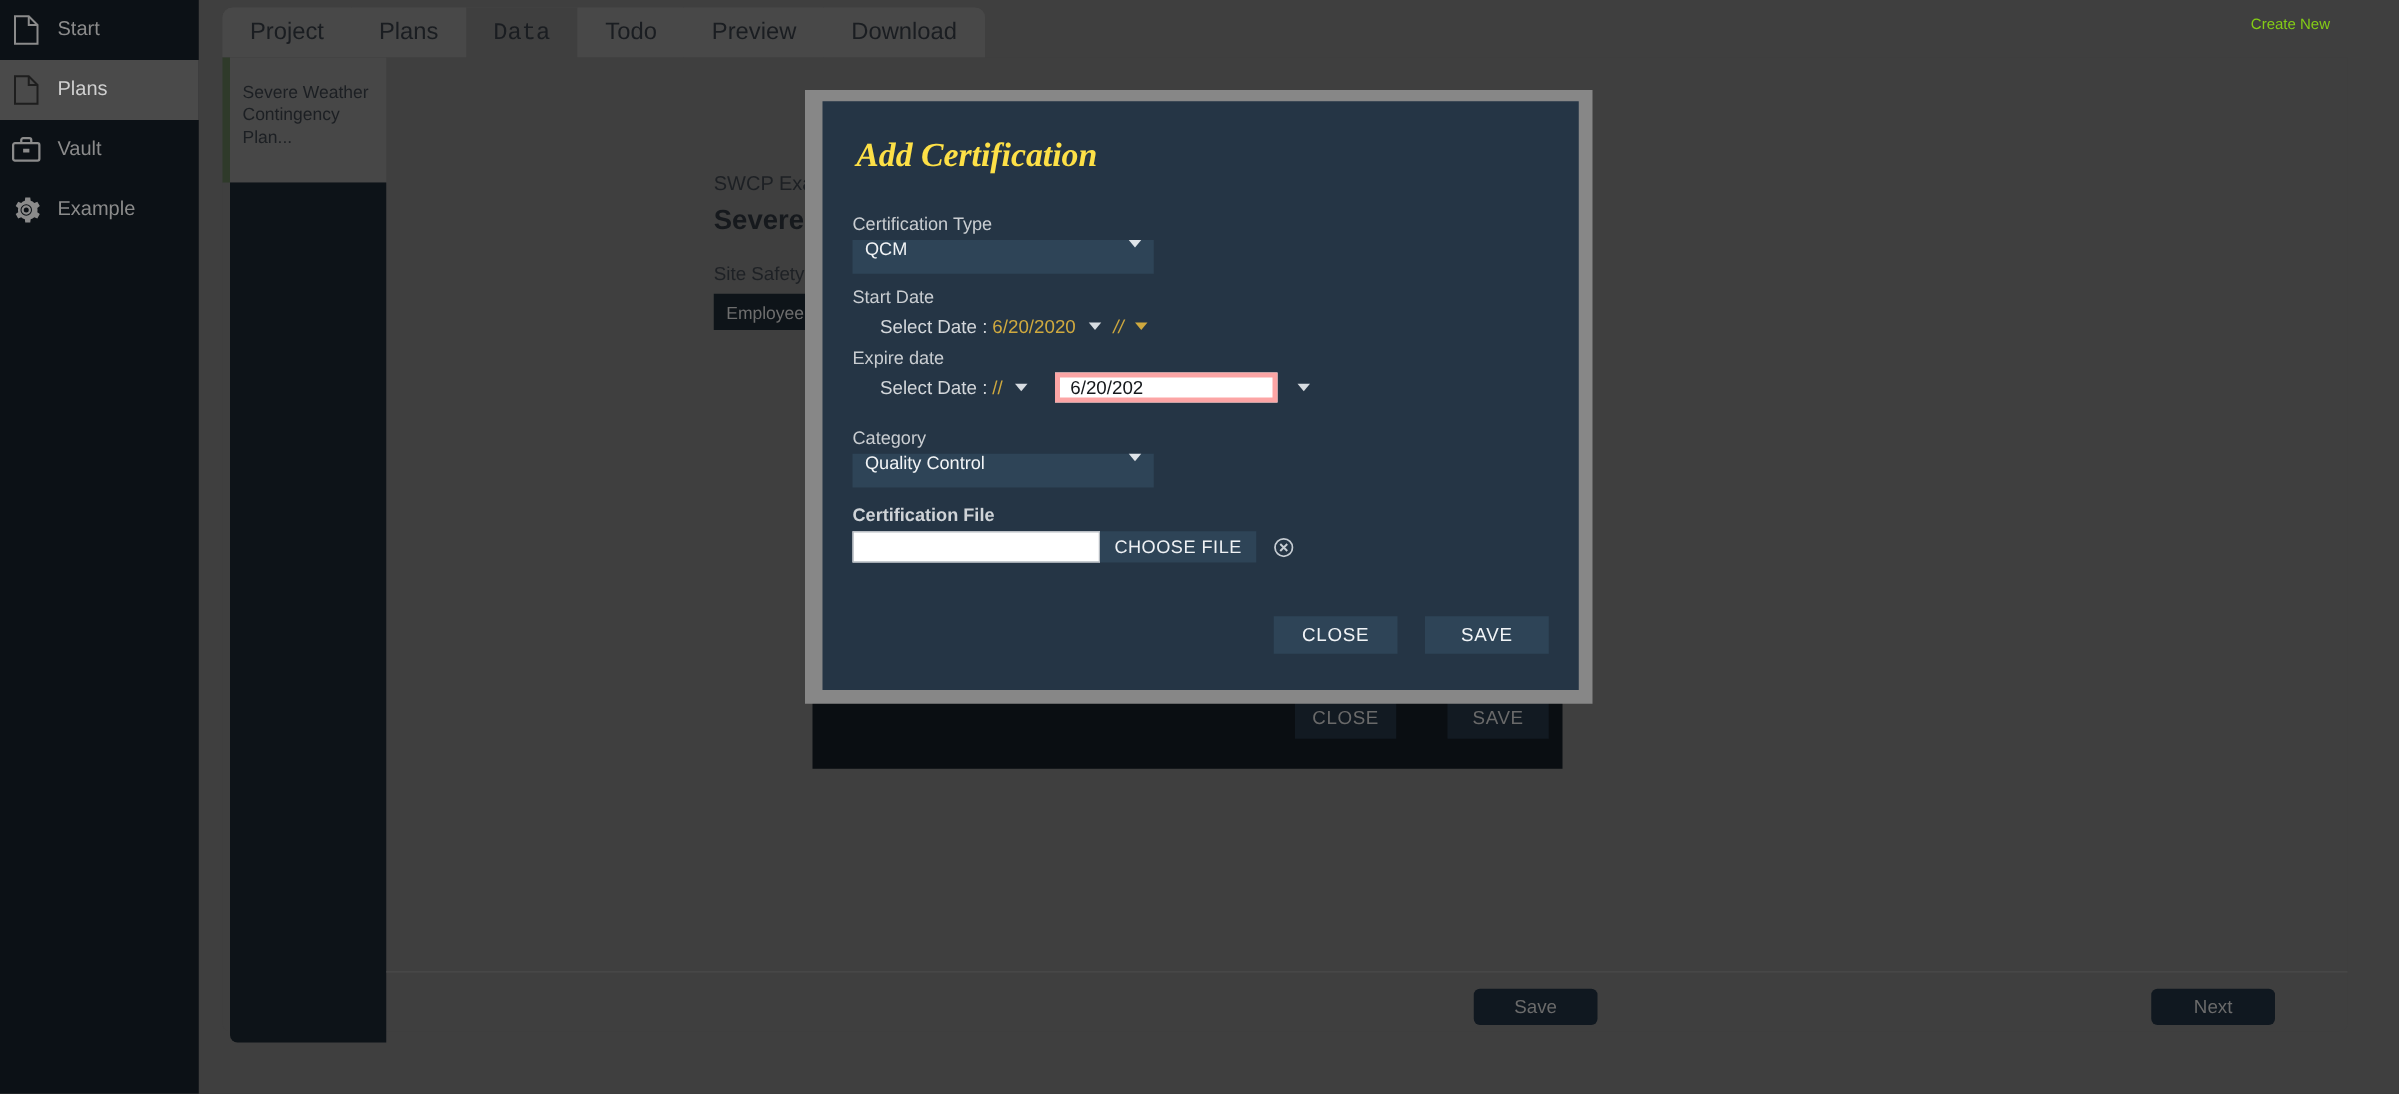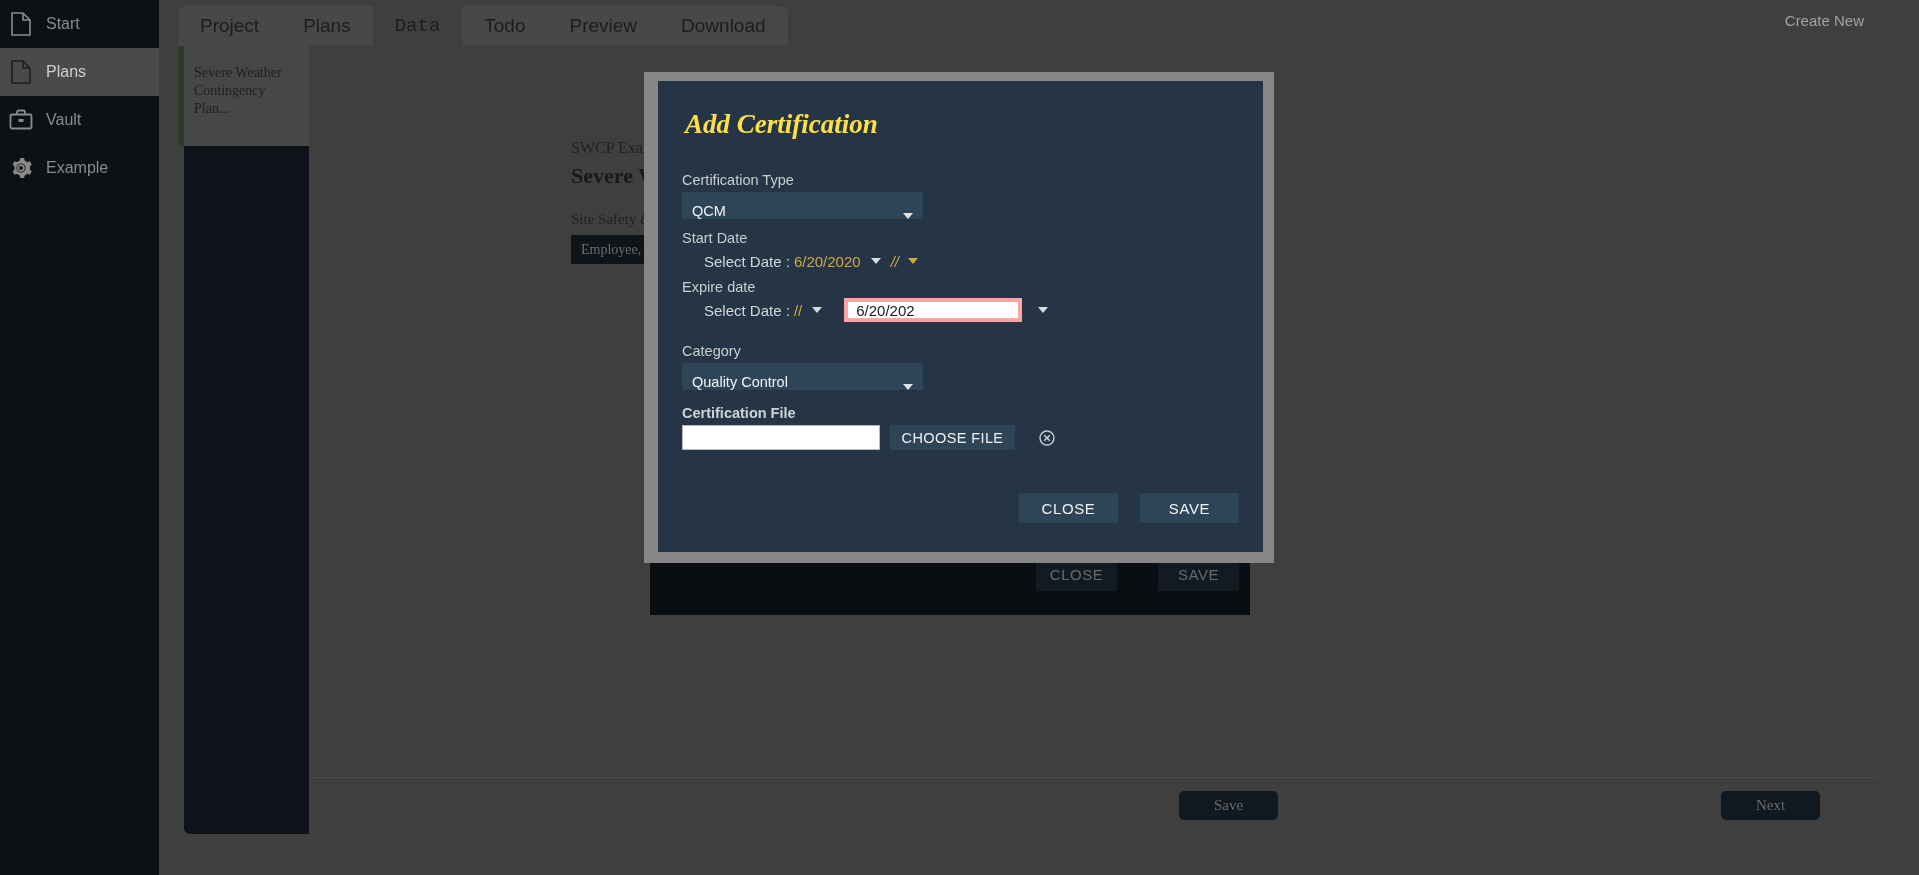--- a/index.html
+++ b/index.html
@@ -61,34 +61,33 @@
     padding: 0 22px;
     height: 40px;
     font-size: 19px;
     color: #1a1d21;
     background: #484848;
     white-space: nowrap;
   }
   .tab.active { background: #3f3f3f; font-family: Liberation Mono, monospace; }
   #create-new {
     position: absolute; right: 55px; top: 12px;
-    font-size: 15px;
-    color: #a3a3a3;
+    font-size: 12px;
+    color: #84cc16;
     white-space: nowrap;
     text-align: right;
   }
 
   
   #content-card {
     position: absolute; left: 19px; top: 46px;
     width: 1700px; height: 779px;
     background: #3f3f3f;
     border-bottom-left-radius: 6px;
     border-bottom-right-radius: 6px;
-    font-family: Liberation Serif, serif;
   }
   #plan-strip {
     position: absolute; left: 0; top: 0;
     width: 6px; height: 100px;
     background: #2f3a2a;
   }
   #plan-item {
     position: absolute; left: 6px; top: 0;
     width: 125px; height: 100px;
     background: #474747;
@@ -234,21 +233,21 @@
   .fld-label {
     font-size: 14.5px;
     color: #c9cdd1;
     margin-bottom: 4px;
   }
   .fld-label.bold { font-weight: bold; color: #cfd3d7; }
 
   .sel-box {
     width: 241px; height: 27px;
     background: #2e4457;
-    display: flex; align-items: flex-end;
+    display: flex; align-items: flex-start;
     padding: 0 10px;
     font-size: 14.5px;
     color: #f2f4f6;
     gap: 28px;
   }
   .sel-box .caret {
     margin-left: auto;
     width: 0; height: 0;
     border-left: 5px solid transparent;
     border-right: 5px solid transparent;
@@ -279,21 +278,21 @@
     width: 178px; height: 24px;
     background: #ffffff;
     border: 4px solid #fca5a5;
     font-size: 15px;
     color: #15181b;
     padding: 0 8px;
     margin-left: 22px;
     font-family: inherit;
   }
 
-  #file-row { display: flex; align-items: center; gap: 10px; }
+  #file-row { display: flex; align-items: center; }
   #file-input {
     width: 198px; height: 25px;
     background: #ffffff;
     border: 1px solid #b5bbc1;
     font-family: inherit;
   }
   #choose-file {
     width: 125px; height: 25px;
     background: #2e4457;
     display: flex; align-items: center; justify-content: center;

